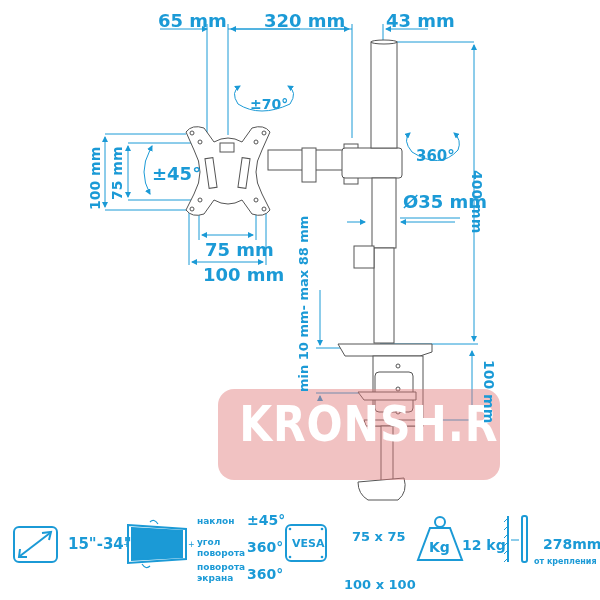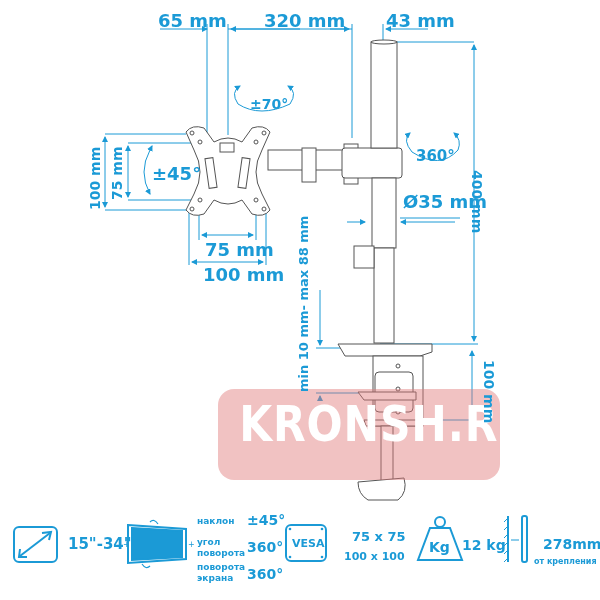--- a/index.html
+++ b/index.html
@@ -192,20 +192,20 @@
   <div class="spec" style="left:247px;top:513px;font-size:14px">±45°</div>
   <div class="spec-sm" style="left:197px;top:537px">угол</div>
   <div class="spec-sm" style="left:197px;top:548px">поворота</div>
   <div class="spec" style="left:247px;top:540px;font-size:14px">360°</div>
   <div class="spec-sm" style="left:197px;top:562px">поворота</div>
   <div class="spec-sm" style="left:197px;top:573px">экрана</div>
   <div class="spec" style="left:247px;top:567px;font-size:14px">360°</div>
 
   <div class="spec" style="left:292px;top:538px;font-size:11px">VESA</div>
   <div class="spec" style="left:352px;top:530px;font-size:13px">75 x 75</div>
-  <div class="spec" style="left:344px;top:551px;font-size:11px">100 x 100</div>
+  <div class="spec" style="left:344px;top:578px;font-size:13px">100 x 100</div>
 
   <div class="spec" style="left:429px;top:540px;font-size:14px">Kg</div>
   <div class="spec" style="left:462px;top:538px;font-size:14px">12 kg</div>
 
   <div class="spec" style="left:543px;top:537px;font-size:14px">278mm</div>
   <div class="spec-sm" style="left:534px;top:556px;font-size:8px">от крепления</div>
 </div>
 
 </body></html>

